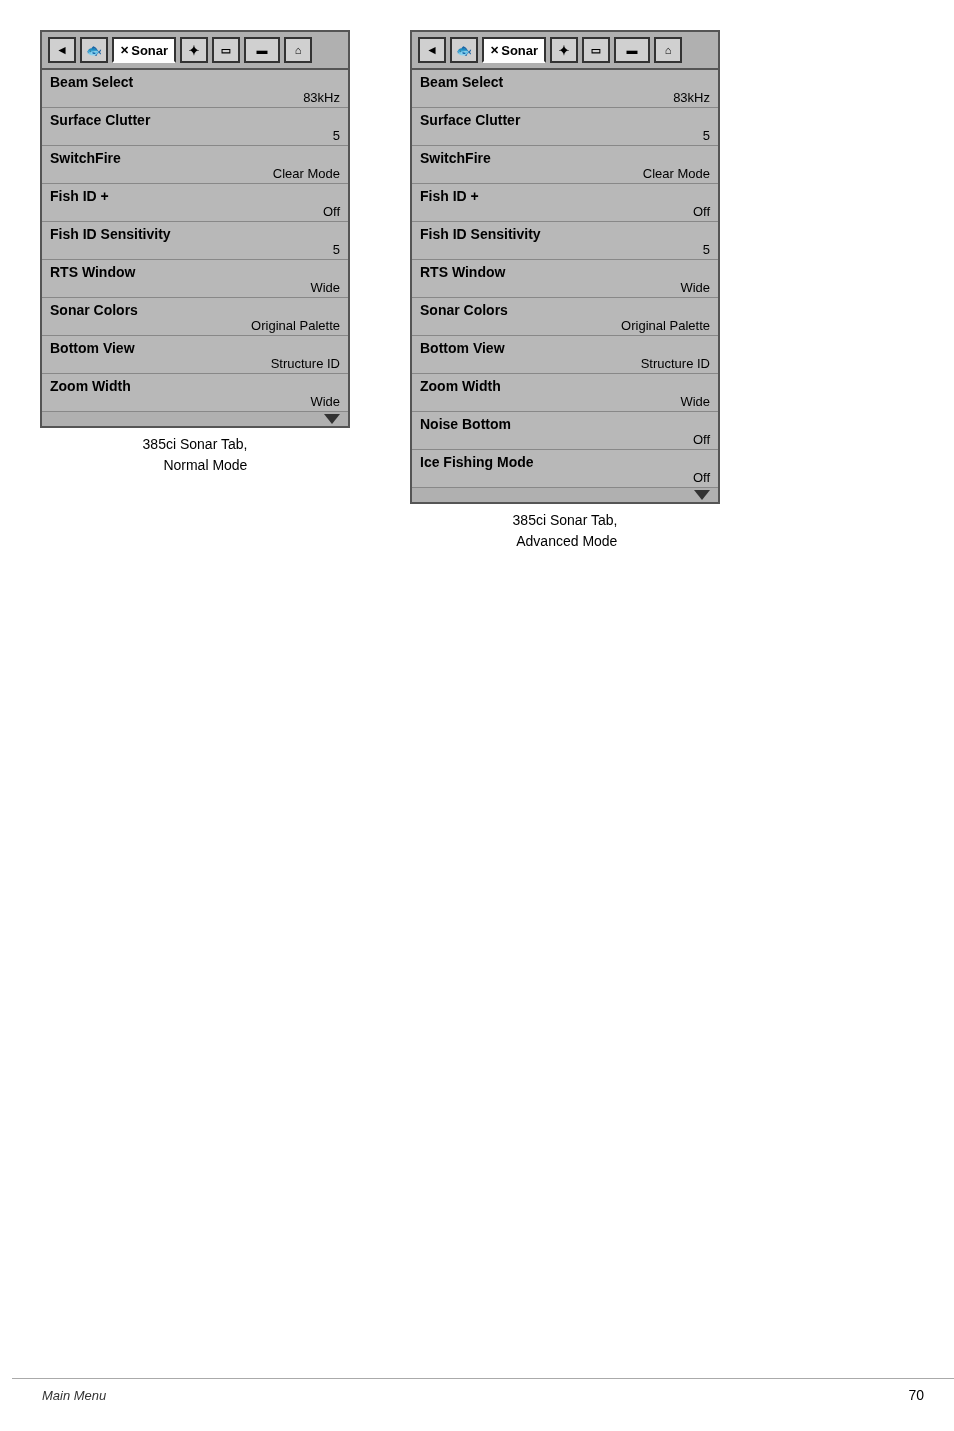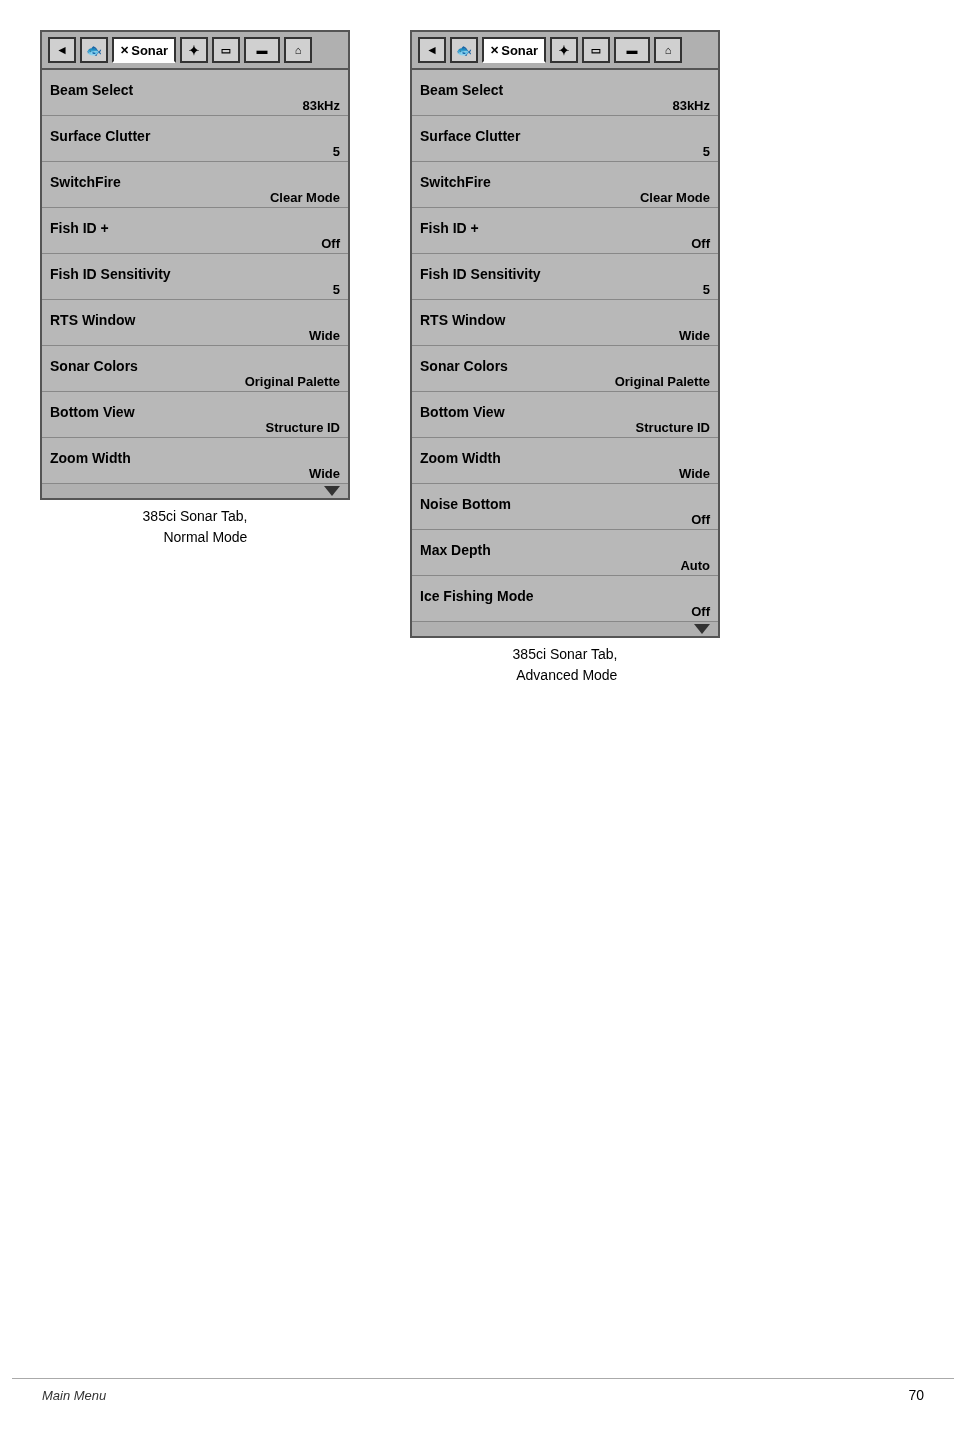--- a/index.html
+++ b/index.html
@@ -71,39 +71,39 @@
     }
 
     .toolbar-active-tab {
       background: #ffffff;
       border-bottom: 2px solid #fff;
     }
 
     
     .menu-item {
       border-bottom: 1px solid #888;
-      padding: 12px 8px 2px 8px;
+      padding: 4px 8px 2px 8px;
       background: #b8b8b8;
     }
 
     .menu-item-label {
       font-size: 14px;
       font-weight: bold;
       font-family: Arial, sans-serif;
       display: block;
       color: #000;
     }
 
     .menu-item-value {
       font-size: 13px;
       font-family: Arial, sans-serif;
       display: block;
       text-align: right;
       color: #000;
-      font-weight: bold;
+      font-weight: normal;
     }
 
     .scroll-indicator {
       display: flex;
       justify-content: flex-end;
       padding: 2px 8px;
       background: #b0b0b0;
     }
 
     .scroll-arrow {
@@ -313,24 +313,20 @@
         </div>
         <div class="menu-item">
           <span class="menu-item-label">Zoom Width</span>
           <span class="menu-item-value">Wide</span>
         </div>
         <div class="menu-item">
           <span class="menu-item-label">Noise Bottom</span>
           <span class="menu-item-value">Off</span>
         </div>
         <div class="menu-item">
-          <span class="menu-item-label">Max Depth</span>
-          <span class="menu-item-value">Auto</span>
-        </div>
-        <div class="menu-item">
           <span class="menu-item-label">Ice Fishing Mode</span>
           <span class="menu-item-value">Off</span>
         </div>
       </div>
 
       <div class="scroll-indicator">
         <div class="scroll-arrow"></div>
       </div>
     </div>
 

